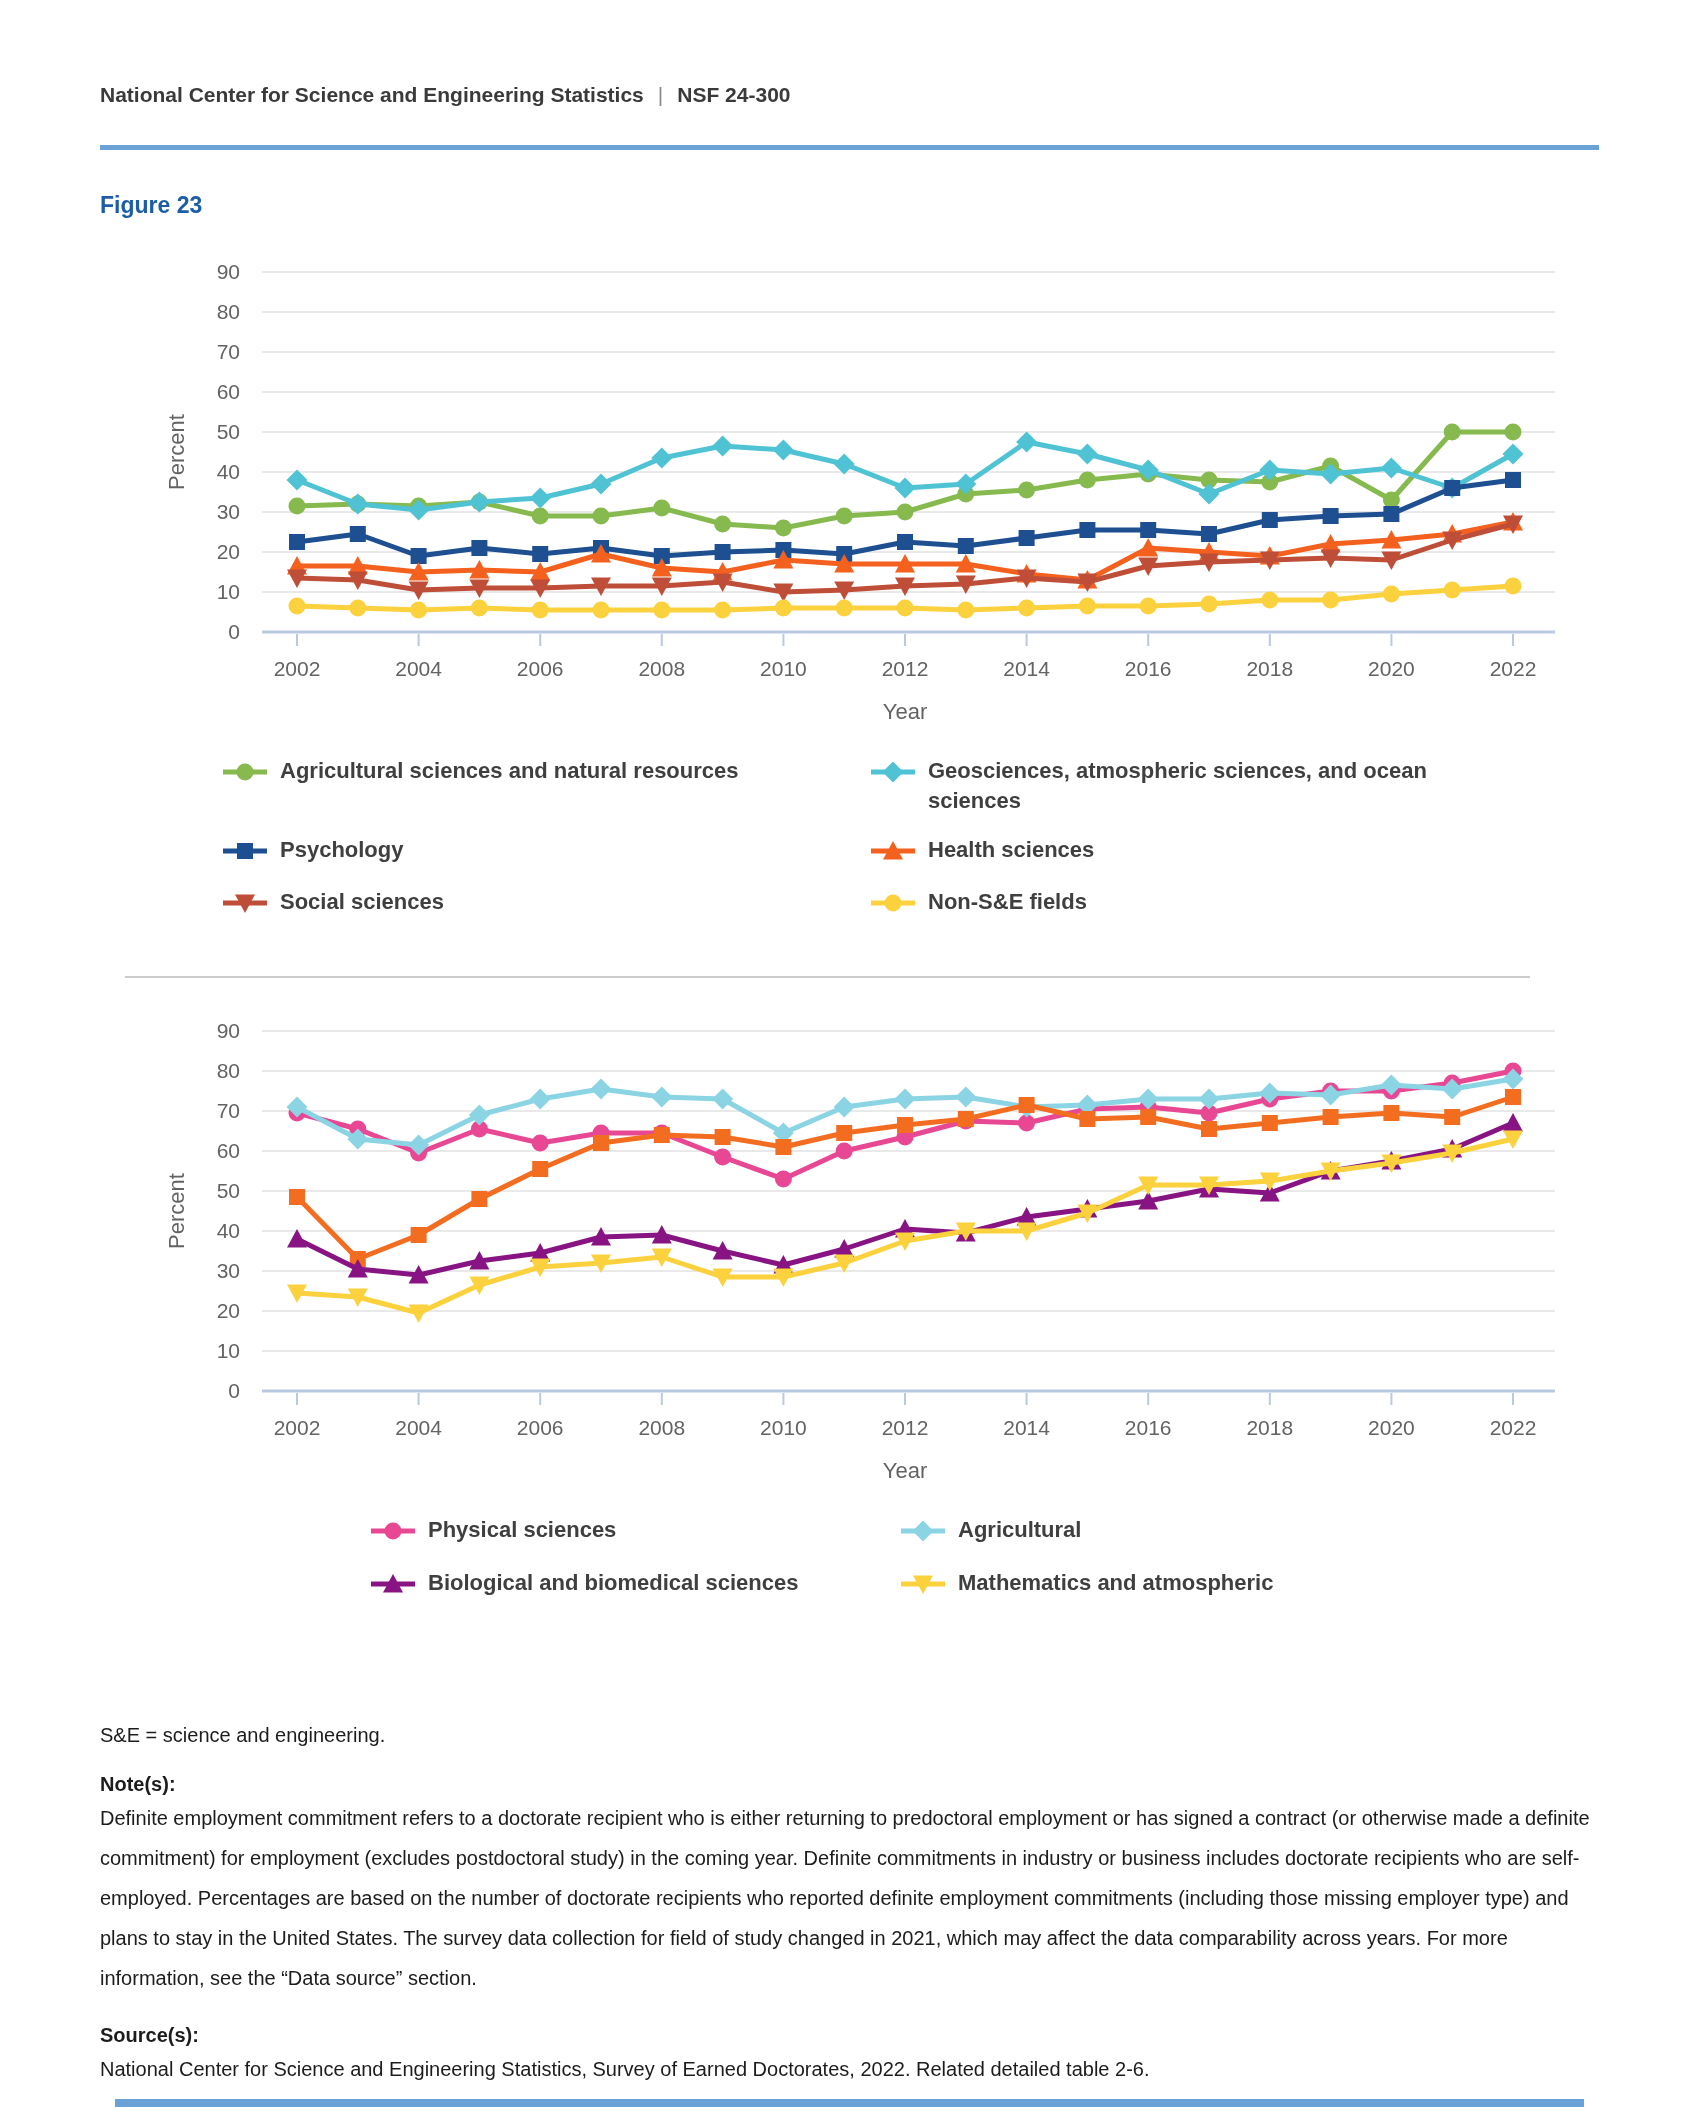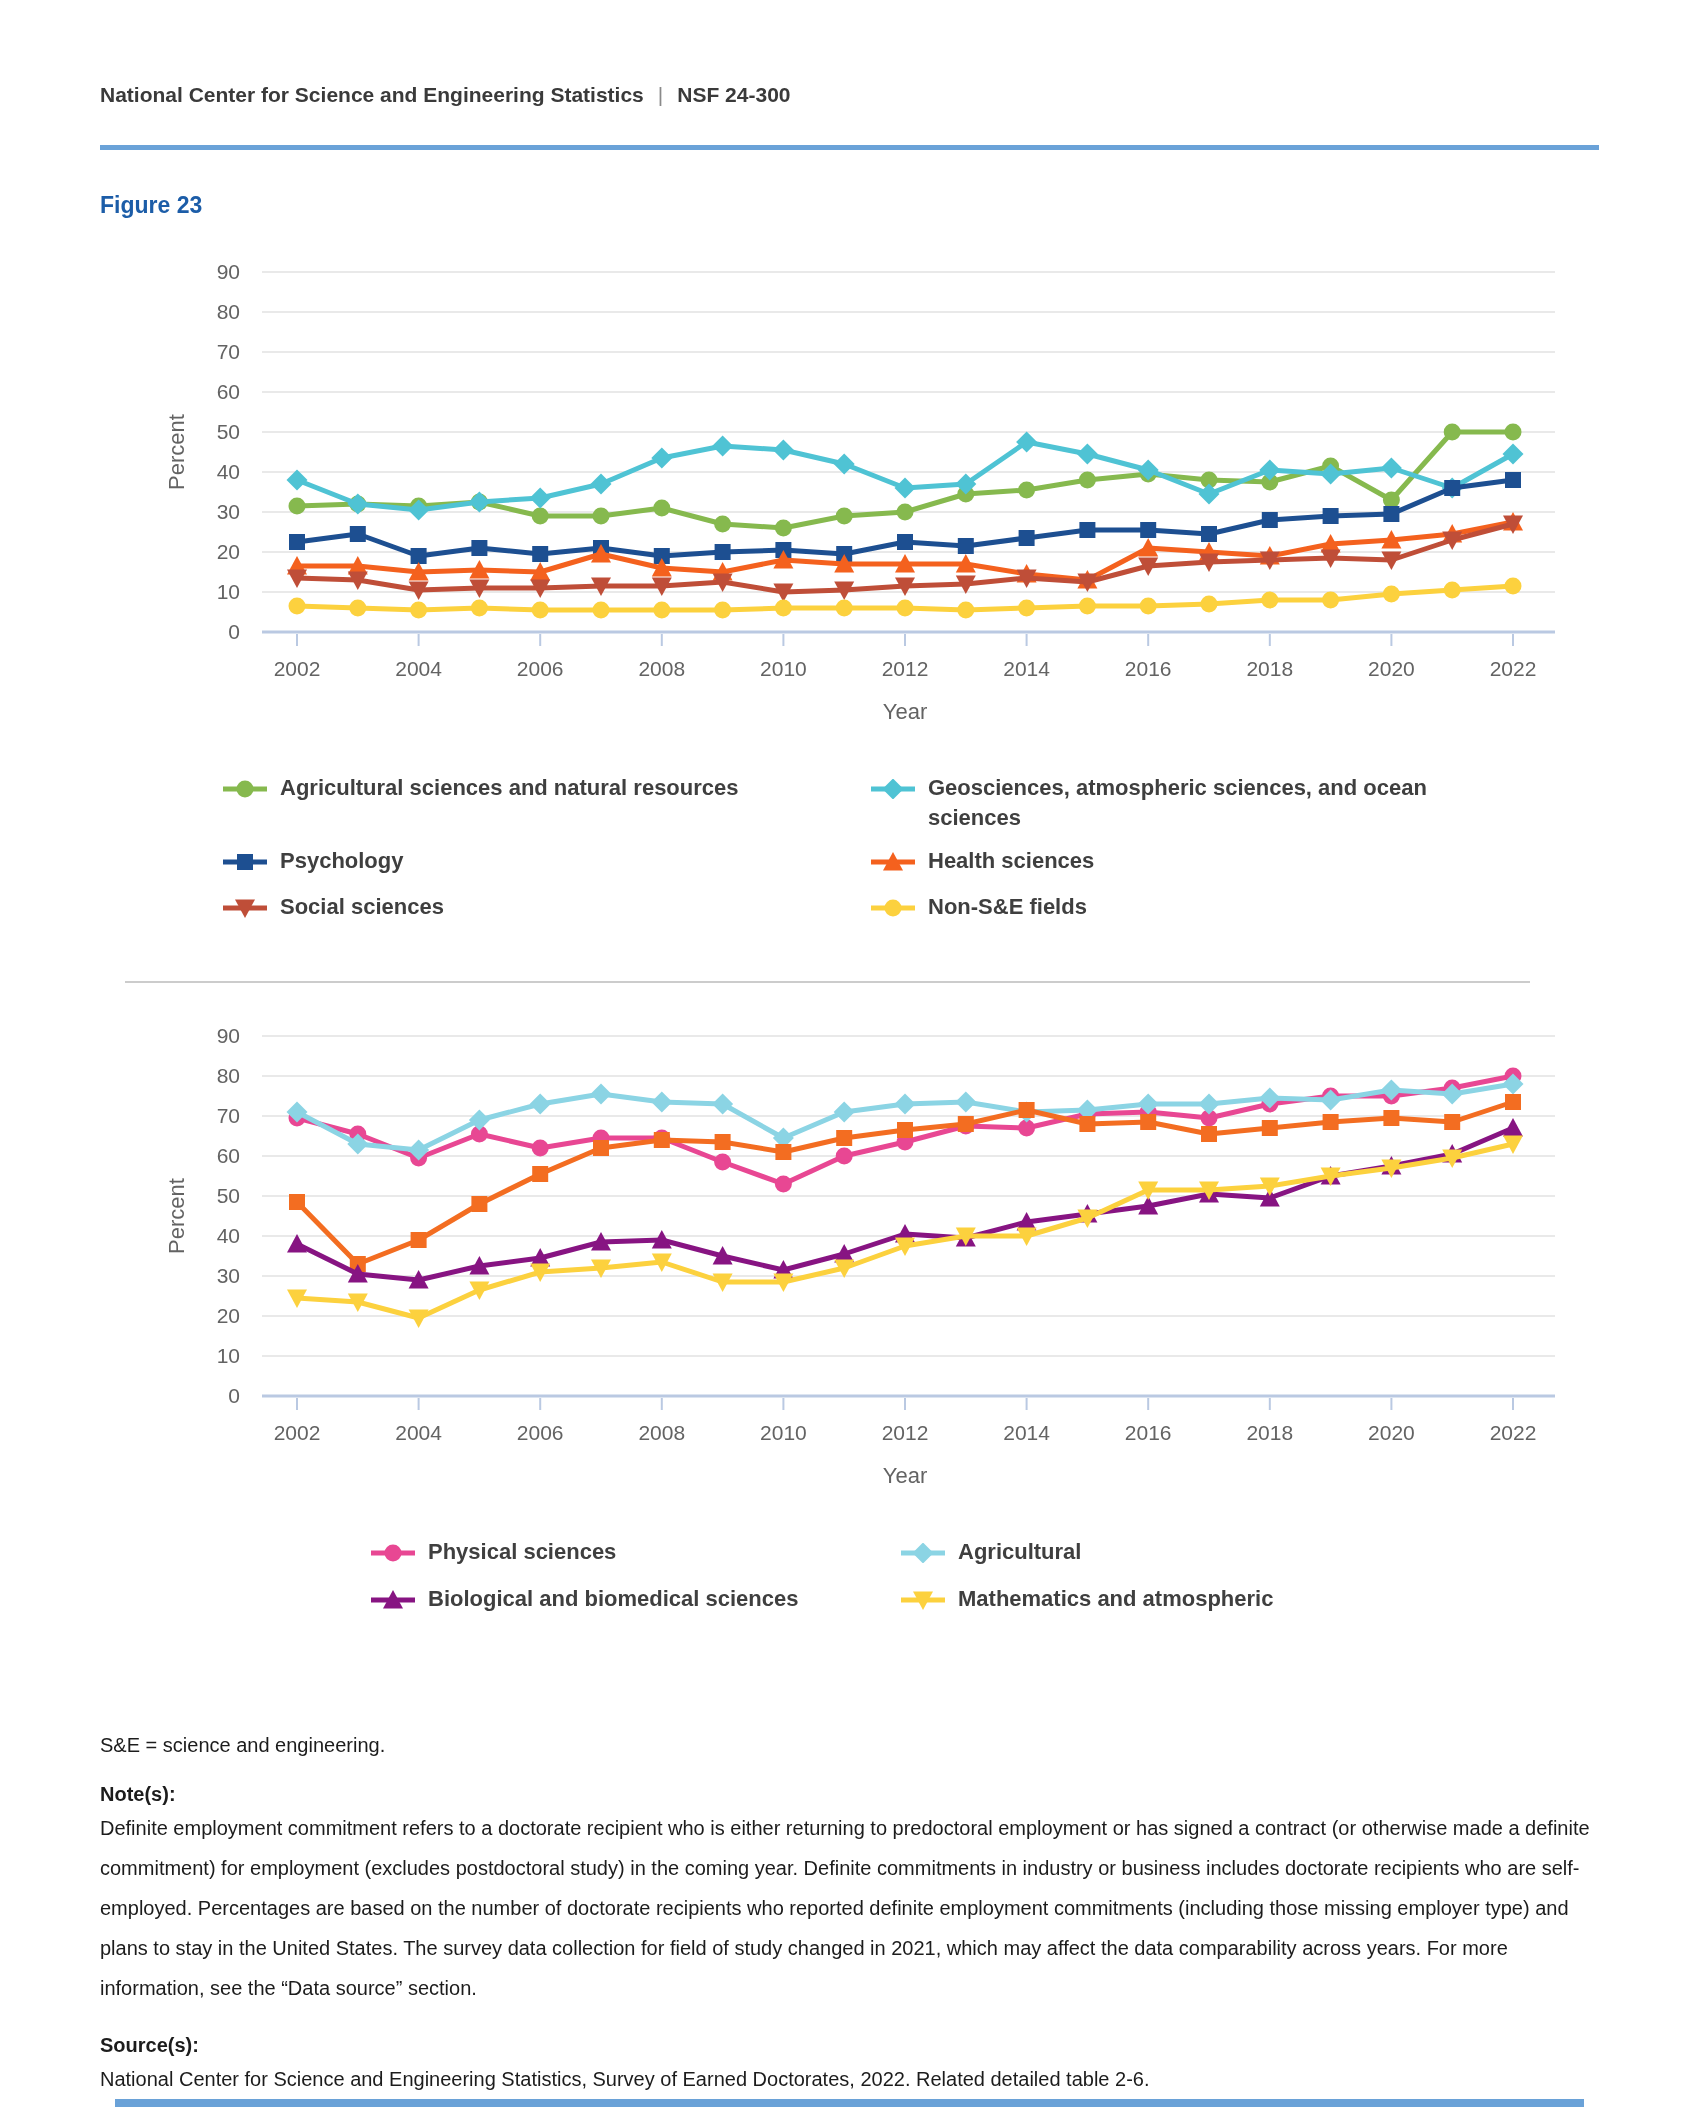--- a/index.html
+++ b/index.html
@@ -10,21 +10,21 @@
   }
   .header{padding-top:83px;font-size:21px;font-weight:bold;color:#3a3a3a;}
   .header .sep{color:#8a8a8a;font-weight:normal;margin:0 14px;}
   .rule{margin-top:38px;height:5px;background:#6aa2d8;}
   .figure-label{margin-top:42px;font-size:23px;font-weight:bold;color:#1c5da8;}
   .fig-title{margin-top:16px;font-size:23px;font-weight:bold;color:#1c1c1c;letter-spacing:-0.2px;}
   svg.chart{display:block;width:1520px;height:495px;margin-left:-20px;margin-top:30px;}
   svg.chart text{font-family:"Liberation Sans",sans-serif;}
   .tick-label{font-size:21px;fill:#636363;}
   .axis-title{font-size:22px;fill:#636363;}
-  .legend{display:grid;row-gap:12px;margin-top:29px;}
+  .legend{display:grid;row-gap:18px;margin-top:12px;}
   .legend-1{grid-template-columns:648px 620px;margin-left:122px;}
   .legend-2{grid-template-columns:530px 600px;margin-left:270px;}
   .legend-item{display:flex;gap:12px;font-size:22px;font-weight:bold;color:#3f3f3f;line-height:1.38;align-items:flex-start;}
   .legend-item .lg-marker{flex:0 0 auto;margin-top:4px;}
   .legend-item .lg-label{max-width:500px;}
   .divider{margin-top:55px;margin-left:25px;width:1405px;border-top:2px solid #cccccc;}
   .abbrev{margin-top:104px;font-size:20px;color:#1c1c1c;}
   .note-label{margin-top:26px;font-size:20px;font-weight:bold;color:#1c1c1c;}
   .note-text{margin-top:2px;font-size:20px;line-height:40px;color:#1c1c1c;width:1500px;}
   .footer-bar{position:absolute;left:115px;right:115px;bottom:0;height:8px;background:#6aa2d8;}

